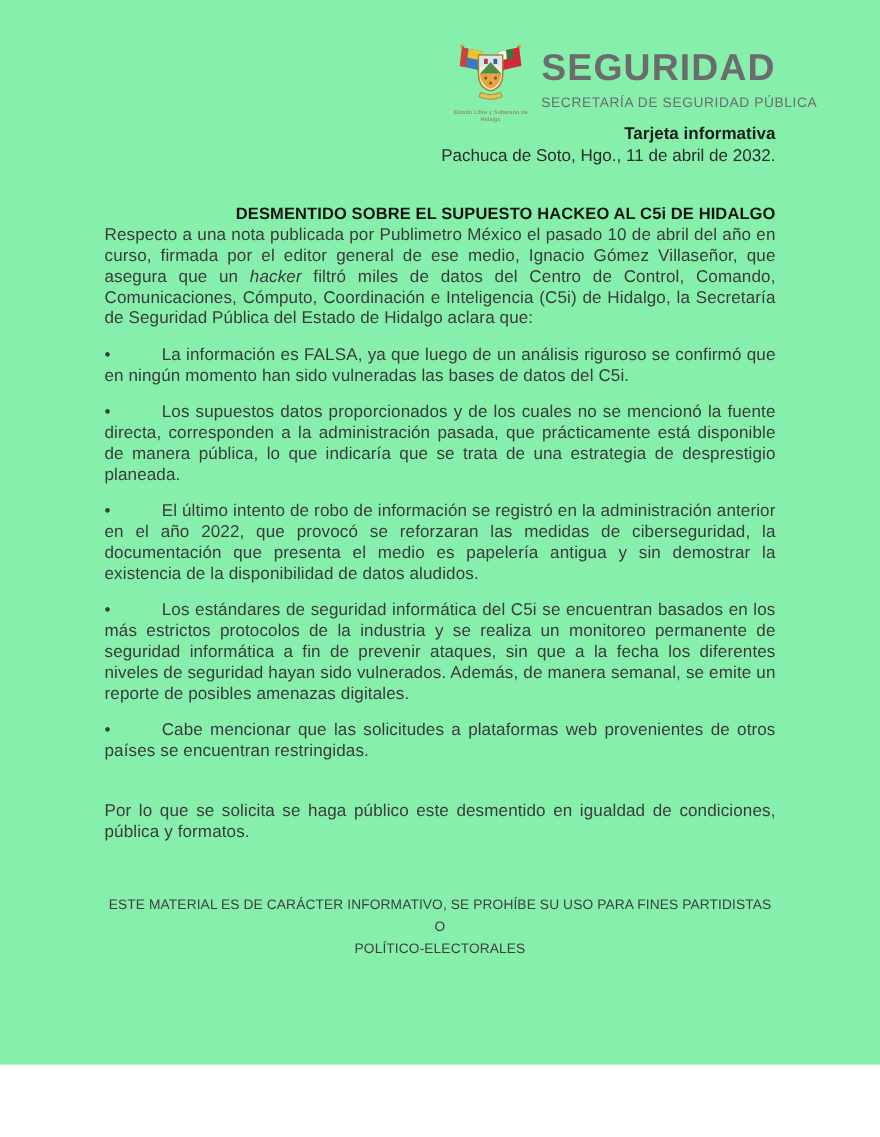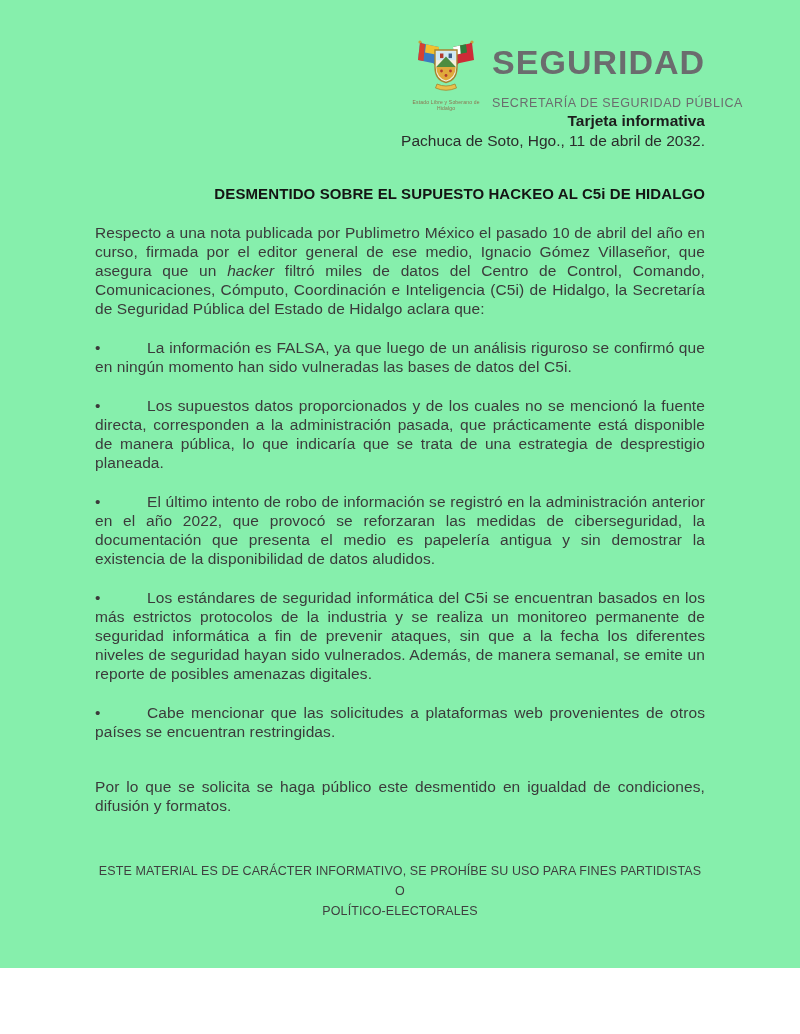--- a/index.html
+++ b/index.html
@@ -42,21 +42,21 @@
     font-size: 34px;
     font-weight: bold;
     letter-spacing: 1px;
     color: #6b6c6e;
     line-height: 36px;
   }
   .brand-sub {
     font-size: 12.5px;
     letter-spacing: 0.55px;
     color: #6b6c6e;
-    margin-top: 16px;
+    margin-top: 6px;
     white-space: nowrap;
   }
 
   
   .meta {
     text-align: right;
     font-size: 15.5px;
     line-height: 20px;
     color: #2c2c2c;
   }
@@ -74,21 +74,20 @@
   }
 
   
   .body-par {
     font-size: 15.5px;
     line-height: 19px;
     letter-spacing: 0.1px;
     text-align: justify;
     color: #3b3b3b;
     margin-bottom: 14px;
-    margin-top: 20px;
   }
   .intro { }
   .bullet-glyph {
     display: inline-block;
     width: 52px;
     color: #3b3b3b;
   }
   .closing { margin-top: 36px; }
   em { font-style: italic; }
 
@@ -160,18 +159,18 @@
 
   <p class="body-par"><span class="bullet-glyph">•</span><span>Los supuestos datos proporcionados y de los cuales no se mencionó la fuente directa, corresponden a la administración pasada, que prácticamente está disponible de manera pública, lo que indicaría que se trata de una estrategia de desprestigio planeada.</span></p>
 
   <p class="body-par"><span class="bullet-glyph">•</span><span>El último intento de robo de información se registró en la administración anterior en el año 2022, que provocó se reforzaran las medidas de ciberseguridad, la documentación que presenta el medio es papelería antigua y sin demostrar la existencia de la disponibilidad de datos aludidos.</span></p>
 
   <p class="body-par"><span class="bullet-glyph">•</span><span>Los estándares de seguridad informática del C5i se encuentran basados en los más estrictos protocolos de la industria y se realiza un monitoreo permanente de seguridad informática a fin de prevenir ataques, sin que a la fecha los diferentes niveles de seguridad hayan sido vulnerados. Además, de manera semanal, se emite un reporte de posibles amenazas digitales.</span></p>
 
   <p class="body-par"><span class="bullet-glyph">•</span><span>Cabe mencionar que las solicitudes a plataformas web provenientes de otros países se encuentran restringidas.</span></p>
 
 
-  <p class="body-par closing">Por lo que se solicita se haga público este desmentido en igualdad de condiciones, difusión y formatos.</p>
+  <p class="body-par closing">Por lo que se solicita se haga público este desmentido en igualdad de condiciones, pública y formatos.</p>
 
   <div class="footer">ESTE MATERIAL ES DE CARÁCTER INFORMATIVO, SE PROHÍBE SU USO PARA FINES PARTIDISTAS O
 POLÍTICO-ELECTORALES</div>
 
 </div>
 
 </body></html>

